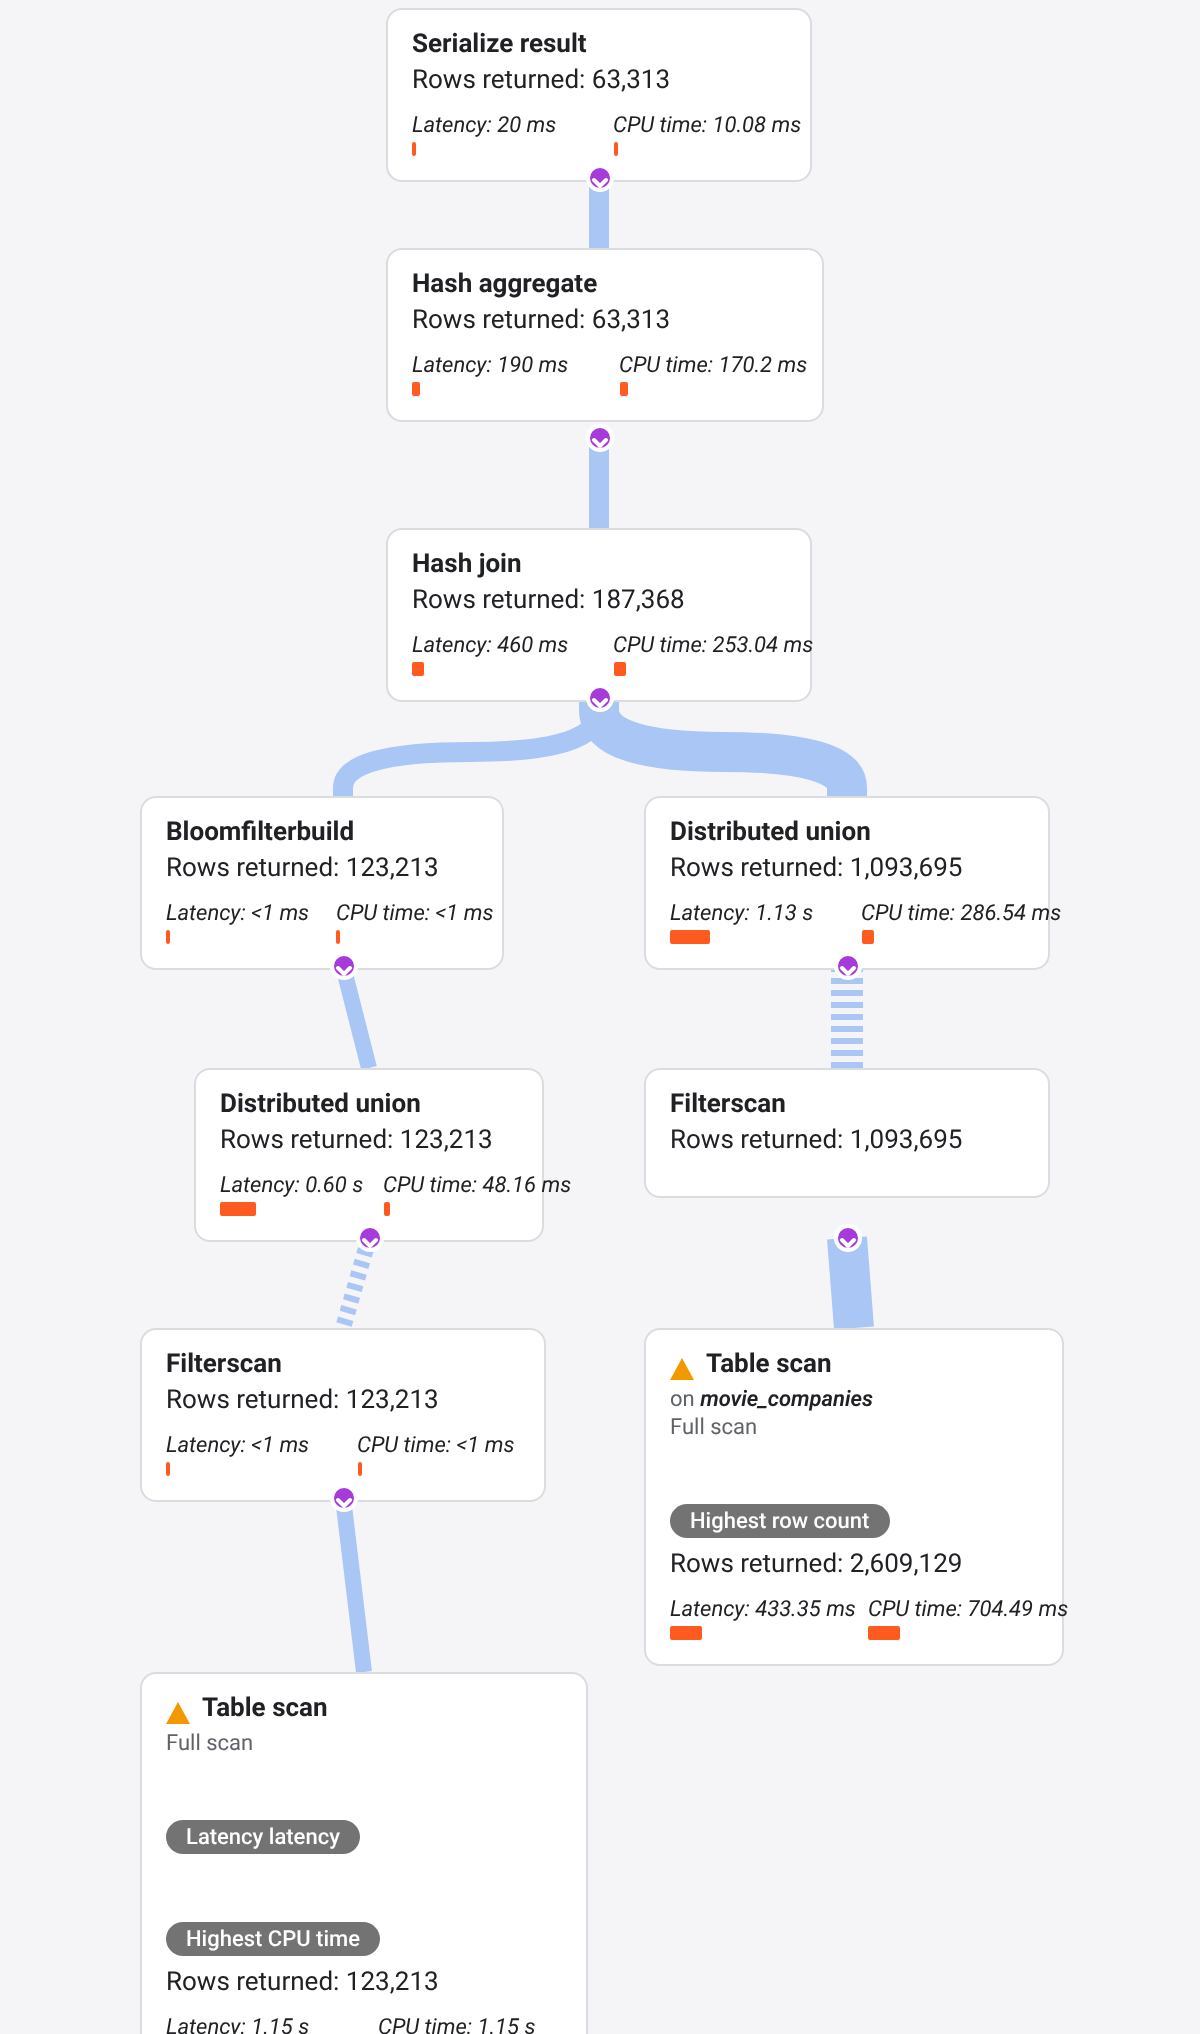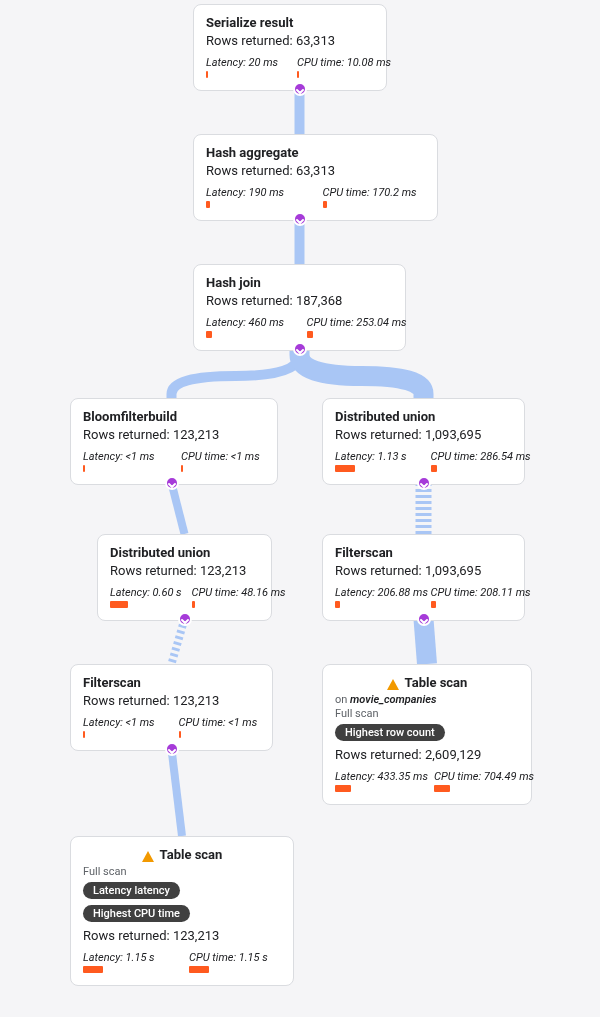--- a/index.html
+++ b/index.html
@@ -21,41 +21,42 @@
   .layer.nodes { z-index: 2; }
 
   .node {
     position: absolute;
     background: #fff;
     border: 1px solid #dadce0;
     border-radius: 8px;
     padding: 10px 12px 12px 12px;
   }
   .title { font-size: 13px; font-weight: 700; margin-bottom: 3px; }
-  .title-row { display: flex; align-items: center; gap: 6px; justify-content: center; }
+  .title-row { display: flex; align-items: center; gap: 6px; }
   .warn-icon {
     width: 0; height: 0;
     border-left: 6px solid transparent;
     border-right: 6px solid transparent;
     border-bottom: 11px solid #f29900;
     position: relative;
     flex-shrink: 0;
   }
   .sub { font-size: 11px; color: #5f6368; margin-bottom: 1px; }
   .sub strong { color: #202124; font-weight: 600; font-style: italic; }
   .rows { font-size: 13px; margin-bottom: 8px; }
   .tags { display: flex; flex-wrap: wrap; gap: 6px; margin: 4px 0 6px 0; }
   .tag {
-    background: #404040;
+    background: #737373;
     color: #fff;
     border-radius: 999px;
     padding: 2px 10px;
     font-size: 11px;
     font-weight: 500;
     white-space: nowrap;
+    margin-top: 28px;
   }
   .metrics { display: flex; gap: 14px; }
   .metric { flex: 1 1 0; min-width: 0; font-style: italic; }
   .mlabel { font-size: 11px; margin-bottom: 2px; white-space: nowrap;}
   .bar {
     height: 7px;
     background: #ff5a1f;
     border-radius: 1px;
   }
 
@@ -81,37 +82,37 @@
       <line x1="299.5" y1="219" x2="299.5" y2="264" stroke="#a9c6f5" stroke-width="10" stroke-dasharray="none"></line>
       <path d="M 299.5 349 L 299.5 355 Q 299.5 375.95 235.5 375.95 Q 171.5 375.95 171.5 394 L 171.5 398" stroke="#a9c6f5" stroke-width="10" fill="none" stroke-linecap="round" stroke-dasharray="none"></path>
       <path d="M 299.5 349 L 299.5 355 Q 299.5 375.95 361.5 375.95 Q 423.5 375.95 423.5 394 L 423.5 398" stroke="#a9c6f5" stroke-width="20" fill="none" stroke-linecap="round" stroke-dasharray="none"></path>
       <line x1="171.5" y1="483" x2="184.5" y2="534" stroke="#a9c6f5" stroke-width="8" stroke-dasharray="none"></line>
       <line x1="184.5" y1="619" x2="171.5" y2="664" stroke="#a9c6f5" stroke-width="8" stroke-dasharray="3 3"></line>
       <line x1="171.5" y1="749" x2="182" y2="836" stroke="#a9c6f5" stroke-width="8" stroke-dasharray="none"></line>
       <line x1="423.5" y1="483" x2="423.5" y2="534" stroke="#a9c6f5" stroke-width="16" stroke-dasharray="3 3"></line>
       <line x1="423.5" y1="619" x2="427" y2="664" stroke="#a9c6f5" stroke-width="20" stroke-dasharray="none"></line>
     </svg>
   <div class="layer nodes" id="nodes">
-      <div class="node" style="left: 193px; top: 4px; width: 194px;">
+      <div class="node" style="left: 193px; top: 4px; width: 213px;">
         <div>
           <div class="title">Serialize result</div>
         </div>
         <div class="rows"><span>Rows returned: </span><span>63,313</span></div>
         <div class="metrics">
           <div class="metric">
             <div class="mlabel"><span>Latency: </span><span>20 ms</span></div>
             <div class="bar" style="width: 2px;"></div>
           </div>
           <div class="metric">
             <div class="mlabel"><span>CPU time: </span><span>10.08 ms</span></div>
             <div class="bar" style="width: 2px;"></div>
           </div>
         </div>
       </div>
-      <div class="node" style="left: 193px; top: 134px; width: 245px;">
+      <div class="node" style="left: 193px; top: 124px; width: 219px;">
         <div>
           <div class="title">Hash aggregate</div>
         </div>
         <div class="rows"><span>Rows returned: </span><span>63,313</span></div>
         <div class="metrics">
           <div class="metric">
             <div class="mlabel"><span>Latency: </span><span>190 ms</span></div>
             <div class="bar" style="width: 4px;"></div>
           </div>
           <div class="metric">
@@ -129,21 +130,21 @@
           <div class="metric">
             <div class="mlabel"><span>Latency: </span><span>460 ms</span></div>
             <div class="bar" style="width: 6px;"></div>
           </div>
           <div class="metric">
             <div class="mlabel"><span>CPU time: </span><span>253.04 ms</span></div>
             <div class="bar" style="width: 6px;"></div>
           </div>
         </div>
       </div>
-      <div class="node" style="left: 70px; top: 398px; width: 208px;">
+      <div class="node" style="left: 70px; top: 398px; width: 182px;">
         <div>
           <div class="title">Bloomfilterbuild</div>
         </div>
         <div class="rows"><span>Rows returned: </span><span>123,213</span></div>
         <div class="metrics">
           <div class="metric">
             <div class="mlabel"><span>Latency: </span><span>&lt;1 ms</span></div>
             <div class="bar" style="width: 2px;"></div>
           </div>
           <div class="metric">
@@ -220,30 +221,20 @@
             <div class="mlabel"><span>CPU time: </span><span>286.54 ms</span></div>
             <div class="bar" style="width: 6px;"></div>
           </div>
         </div>
       </div>
       <div class="node" style="left: 322px; top: 534px; width: 203px;">
         <div>
           <div class="title">Filterscan</div>
         </div>
         <div class="rows"><span>Rows returned: </span><span>1,093,695</span></div>
-        <div class="metrics">
-          <div class="metric">
-            <div class="mlabel"><span>Latency: </span><span>206.88 ms</span></div>
-            <div class="bar" style="width: 5px;"></div>
-          </div>
-          <div class="metric">
-            <div class="mlabel"><span>CPU time: </span><span>208.11 ms</span></div>
-            <div class="bar" style="width: 5px;"></div>
-          </div>
-        </div>
       </div>
       <div class="node" style="left: 322px; top: 664px; width: 210px;">
         <div class="title-row">
           <span class="warn-icon"></span>
           <div class="title">Table scan</div>
         </div>
         <div class="sub"><span>on </span><strong>movie_companies</strong></div>
         <div class="sub">Full scan</div>
         <div class="tags">
           <span class="tag">Highest row count</span>

